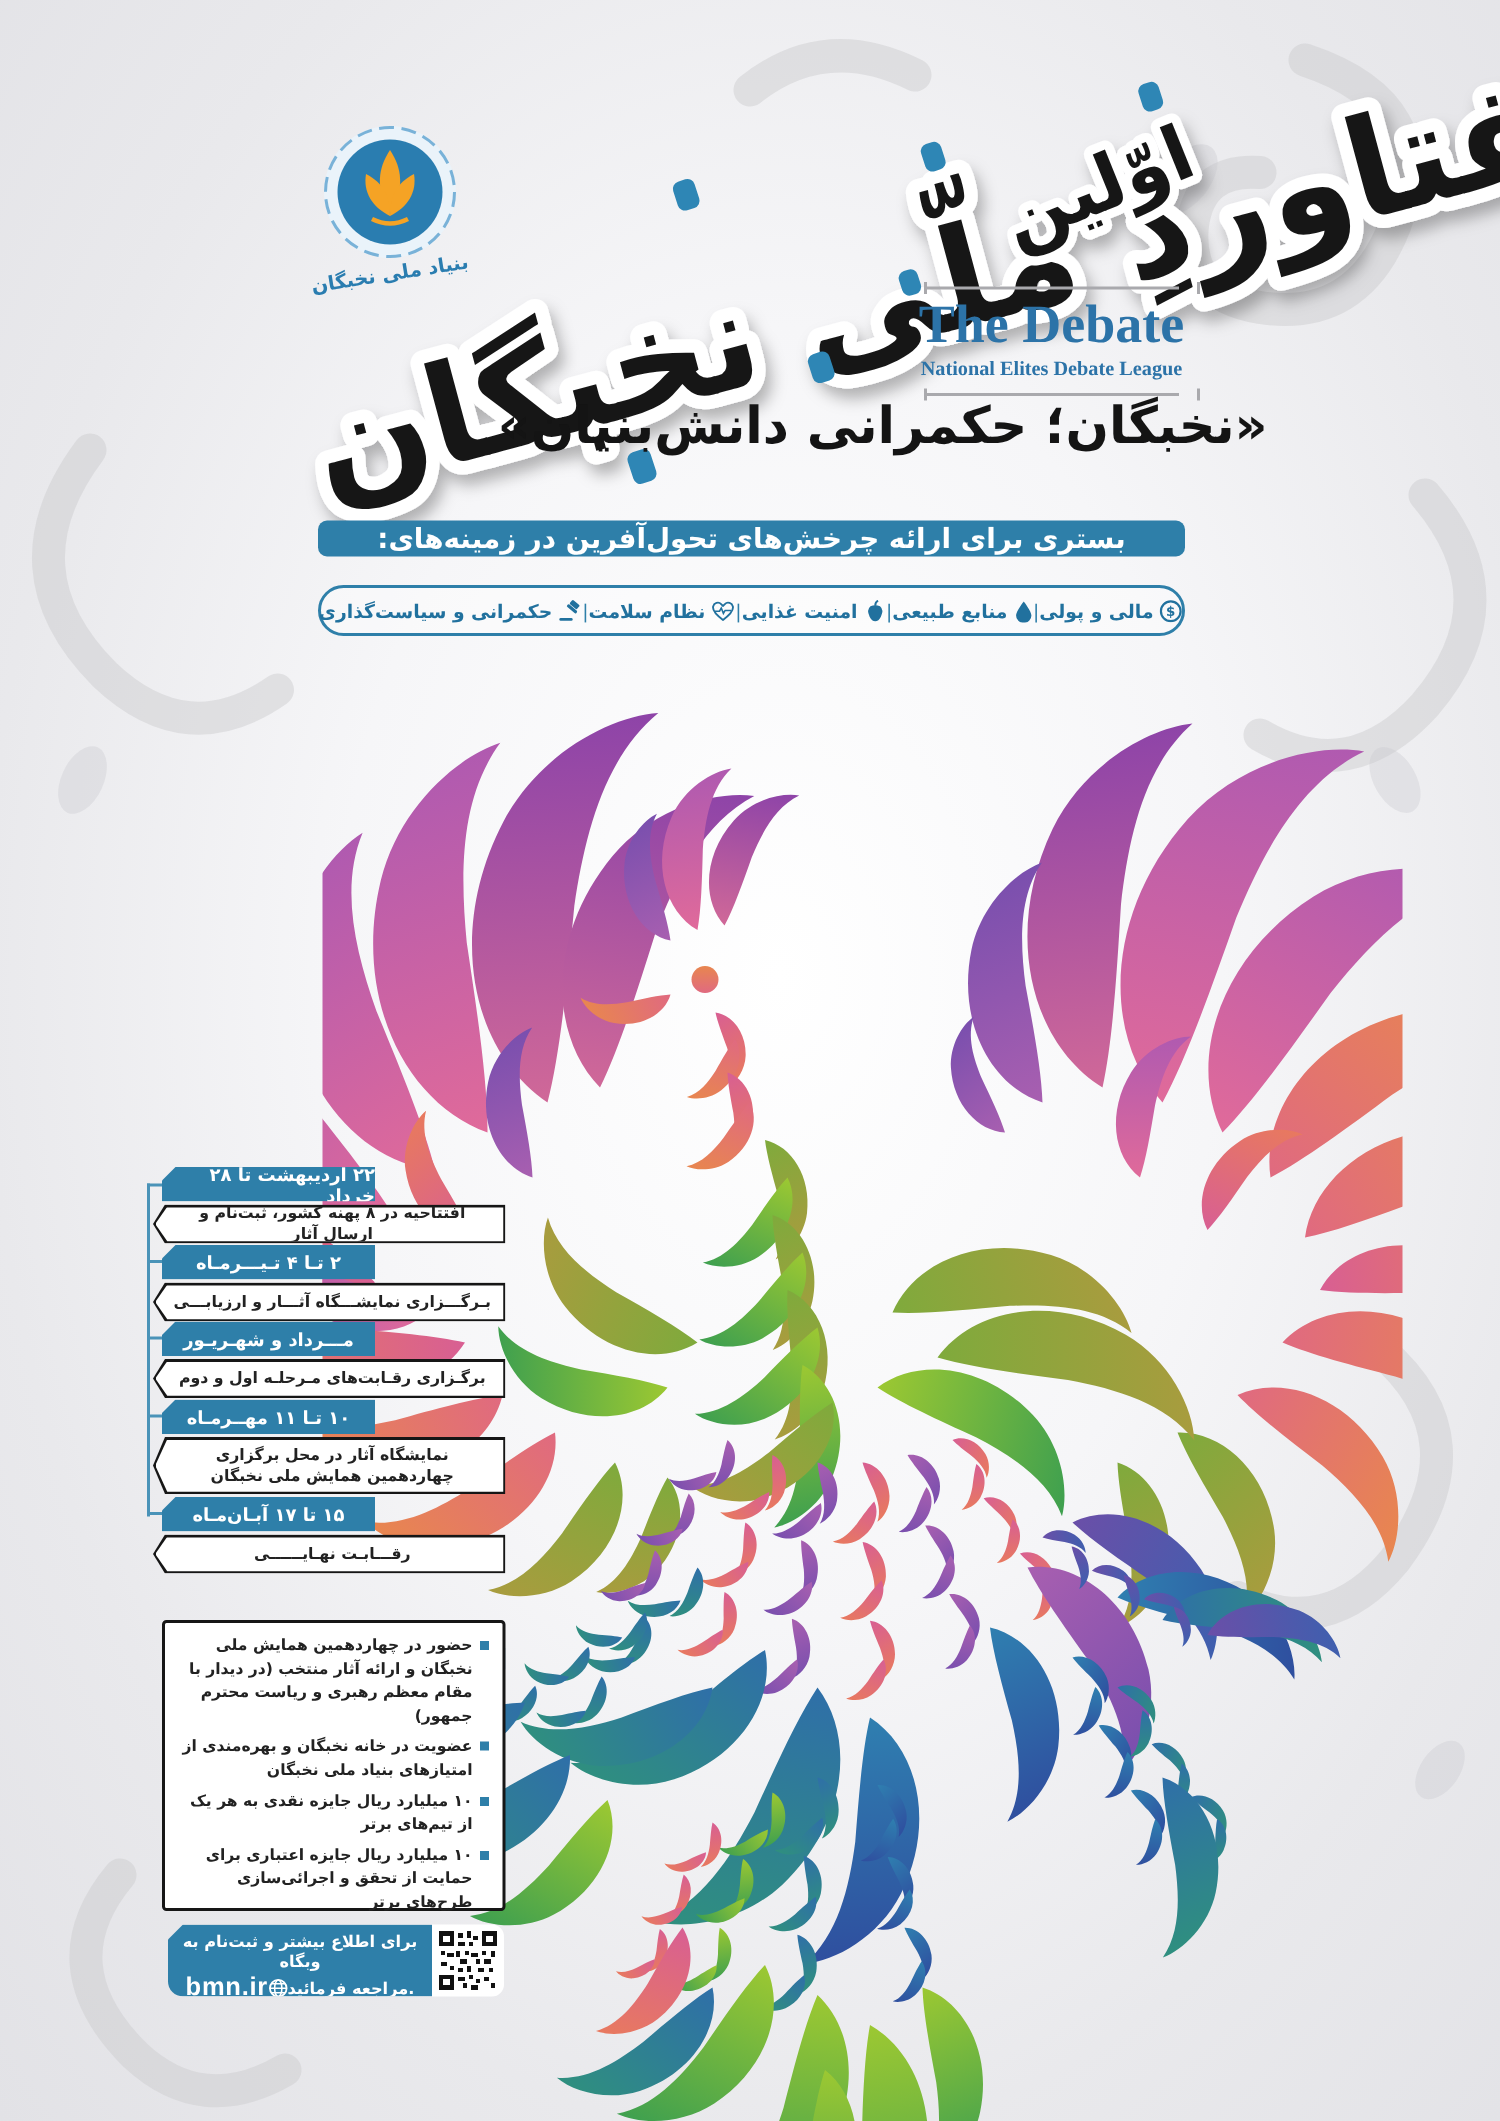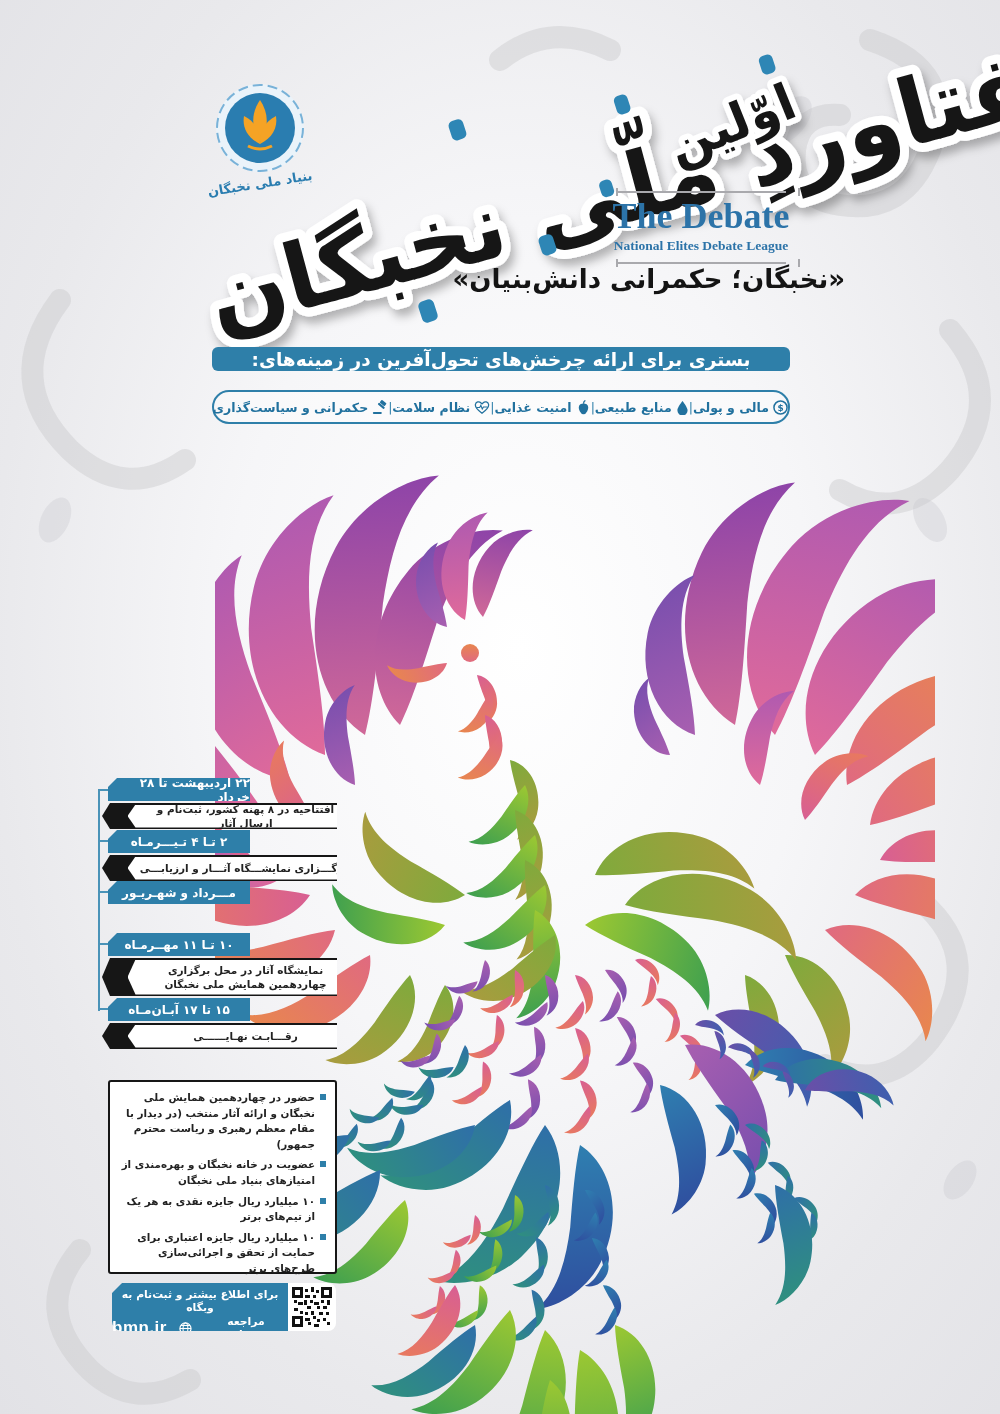--- a/index.html
+++ b/index.html
@@ -21,21 +21,21 @@
   .callig .t-first{ stroke-width:12; }
   
   .eng{ position:absolute; left:608px; top:186px; width:186px; text-align:center; }
   .ibeam{ position:relative; height:8px; margin:2px 8px; }
   .ibeam::before{ content:""; position:absolute; left:0; right:0; top:3px; height:2px; background:#a9a9ad; }
   .ibeam::after{ content:""; position:absolute; left:0; top:0; width:2px; height:8px; background:#a9a9ad; box-shadow:182px 0 0 #a9a9ad; }
   .eng-title{ font-family:"Liberation Serif", serif; font-weight:bold; font-size:36px; color:#2c73a8; line-height:1.05; }
   .eng-sub{ font-family:"Liberation Serif", serif; font-weight:bold; font-size:13.5px; color:#2c73a8; margin-top:2px; margin-bottom:5px; }
   
   .quote{ position:absolute; right:155px; top:264px; width:700px; text-align:right; direction:rtl;
-          font-size:26px; font-weight:bold; color:#141414; }
+          font-size:34px; font-weight:bold; color:#141414; }
   .tagline{ position:absolute; right:155px; top:305px; width:700px; text-align:right; direction:rtl;
           font-size:22px; color:#222; }
   .tagline b{ font-size:23px; color:#111; }
   
   .banner{ position:absolute; left:212px; top:347px; width:578px; height:24px; background:#2e7fa9;
            border-radius:6px; color:#fff; font-weight:bold; font-size:18.5px; direction:rtl;
            display:flex; align-items:center; justify-content:center; }
   .chips{ position:absolute; left:212px; top:390px; width:578px; height:34px; border:2px solid #2e7fa9;
           border-radius:17px; direction:rtl; display:flex; align-items:center; justify-content:space-evenly;
           font-size:12.5px; font-weight:bold; color:#21719e; background:rgba(255,255,255,0.35); }
@@ -49,37 +49,37 @@
   .connector .v{ position:absolute; left:0; top:0; width:2px; height:100%; background:#4a93b8; }
   .connector .h{ position:absolute; left:0; width:11px; height:2px; background:#4a93b8; }
   .tl-date{ position:absolute; left:108px; width:142px; height:23px; background:#2e7fa9; color:#fff;
             font-weight:bold; font-size:12px; direction:rtl; display:flex; align-items:center; justify-content:center;
             clip-path:polygon(9px 0, 100% 0, 100% 100%, 0 100%, 0 9px); }
   .tagbox{ position:absolute; left:102px; width:235px; background:#161616; padding:1.5px;
            clip-path:polygon(8px 0, 100% 0, 100% 100%, 8px 100%, 0 50%); }
   .tagbox-in{ background:#fff; width:100%; height:100%; direction:rtl; color:#222; font-weight:bold;
            font-size:10.5px; letter-spacing:-0.2px; display:flex; align-items:center; justify-content:center;
            text-align:center; clip-path:polygon(8px 0, 100% 0, 100% 100%, 8px 100%, 0 50%);
-           padding:4px 8px 4px 12px; line-height:1.35;margin-left:24px; }
+           padding:4px 8px 4px 12px; line-height:1.35; }
   
   .prizes-head{ position:absolute; left:108px; top:1053px; width:229px; height:24px; background:#2e7fa9;
             color:#fff; font-weight:bold; font-size:13px; direction:rtl; display:flex; align-items:center;
             justify-content:center; clip-path:polygon(0 0, calc(100% - 10px) 0, 100% 10px, 100% 100%, 0 100%);margin-top:36px; }
   .prizes-box{ position:absolute; left:108px; top:1080px; width:229px; height:194px; background:#fff;
             border:2px solid #161616; border-radius:3px; padding:8px 9px; direction:rtl; }
   .prize{ display:flex; gap:5px; font-size:10.4px; font-weight:bold; color:#222; line-height:1.5;
             margin-bottom:5px; text-align:right; }
   .prize .sq{ flex:0 0 auto; width:6px; height:6px; background:#2e7fa9; margin-top:4px; }
   .prizes-footer{ font-size:10.4px; font-weight:bold; color:#222; text-align:center; direction:rtl; margin-top:2px; }
   
   .foot-bar{ position:absolute; left:112px; top:1283px; width:176px; height:48px; background:#2e7fa9;
             border-radius:10px 0 0 10px; color:#fff; direction:rtl; text-align:center;
             clip-path:polygon(10px 0, 100% 0, 100% 100%, 0 100%, 0 10px); padding-top:5px; }
   .foot-l1{ font-size:10.8px; font-weight:bold; }
-  .foot-l2{ display:flex; direction:ltr; align-items:center; justify-content:center; gap:12px; margin-top:1px; }
+  .foot-l2{ display:flex; direction:ltr; align-items:center; justify-content:center; gap:0; margin-top:1px; }
   .foot-site{ font-family:"Liberation Sans", sans-serif; font-weight:bold; font-size:17px; letter-spacing:0.5px; }
   .foot-action{ font-size:10.8px; font-weight:bold; }
   .qr{ position:absolute; left:288px; top:1283px; width:48px; height:48px; background:#fff;
        border-radius:0 8px 8px 0; display:flex; align-items:center; justify-content:center; }
 </style>
 </head>
 <body>
 
 <div class="poster">
 
@@ -360,20 +360,23 @@
   <div class="tagbox" style="top:803px; height:26px;">
     <div class="tagbox-in">افتتاحیه در ۸ پهنه کشور، ثبت‌نام و ارسال آثار</div>
   </div>
 
   <div class="tl-date" style="top:830px;">۲ تـا ۴ تـیـــرمـاه</div>
   <div class="tagbox" style="top:855px; height:26px;">
     <div class="tagbox-in">بـرگـــزاری نمایشـــگاه آثـــار و ارزیابـــی</div>
   </div>
 
   <div class="tl-date" style="top:881px;">مـــرداد و شهـریـور</div>
+  <div class="tagbox" style="top:906px; height:26px;">
+    <div class="tagbox-in">برگـزاری رقـابت‌های مـرحلـه اول و دوم</div>
+  </div>
 
   <div class="tl-date" style="top:933px;">۱۰ تـا ۱۱ مهــرمـاه</div>
   <div class="tagbox" style="top:958px; height:38px;">
     <div class="tagbox-in">نمایشگاه آثار در محل برگزاری چهاردهمین همایش ملی نخبگان</div>
   </div>
 
   <div class="tl-date" style="top:998px;">۱۵ تا ۱۷ آبـان‌مـاه</div>
   <div class="tagbox" style="top:1023px; height:26px;">
     <div class="tagbox-in">رقـــابـت نهـایــــــی</div>
   </div>

